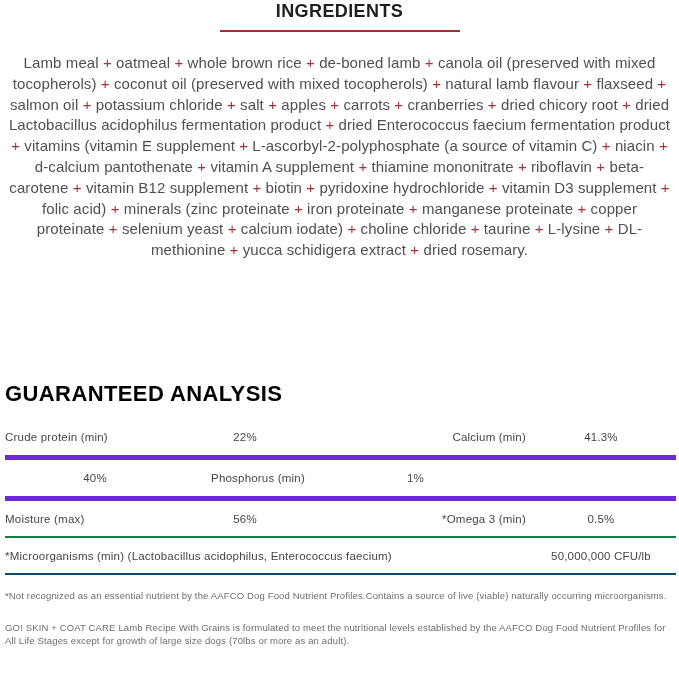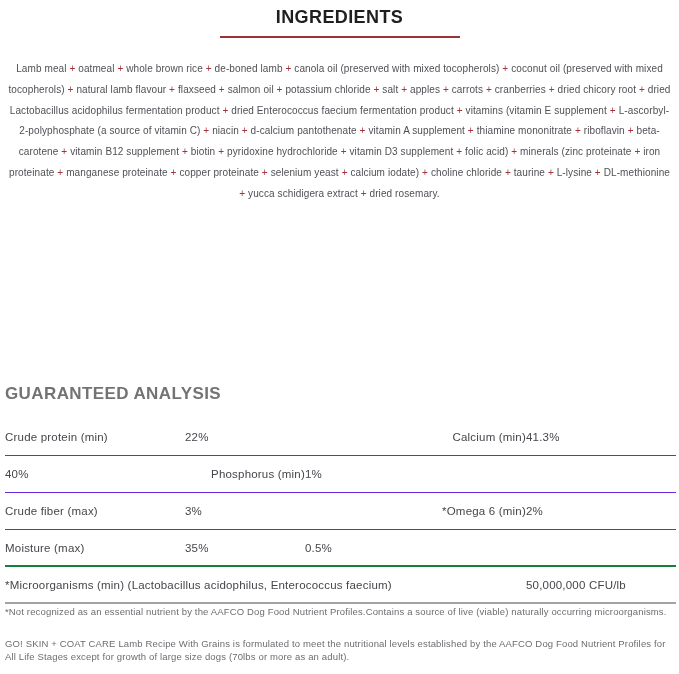--- a/index.html
+++ b/index.html
@@ -3,71 +3,71 @@
 <meta charset="utf-8">
 <style>
   html, body { margin: 0; padding: 0; background: #ffffff; }
   body {
     width: 679px; height: 674px;
     position: relative;
     font-family: "Liberation Sans", "DejaVu Sans", sans-serif;
     color: #514f55;
     overflow: hidden;
   }
-  .page-header { padding-top: 8px; }
+  .page-header { padding-top: 2px; }
   .ingredients-heading {
     margin: 0; text-align: center;
     font-size: 18px; line-height: 18px; font-weight: bold;
     letter-spacing: 0.4px; color: #1f1e21;
   }
   .heading-rule {
     width: 240px; height: 2px; margin: 10px auto 0 auto;
     background: var(--accent-red, #9c3136); border: none;
   }
   .ingredients-paragraph {
     margin: 21px 0 0 0; padding: 0 6px;
     text-align: center;
-    font-size: 10px; line-height: 20.8px;
+    font-size: 15px; line-height: 20.8px;
     color: #514f55; letter-spacing: 0.1px;
   }
   .ingredients-paragraph .plus { color: var(--plus-red, #a23338); }
   .analysis-section {
     position: absolute; top: 383px; left: 5px; right: 3px;
   }
   .analysis-heading {
-    margin: 0; font-size: 17px; line-height: 21px; font-weight: bold;
-    letter-spacing: 0.4px; color: #737373; text-align: left;
+    margin: 0; font-size: 22px; line-height: 21px; font-weight: bold;
+    letter-spacing: 0.4px; color: #000000; text-align: left;
   }
   .ga-table { margin-top: 15px; }
   .ga-row {
     display: grid;
     grid-template-columns: 180px 120px 1fr 150px;
     align-items: center;
     height: 36px;
-    border-bottom: 1px solid #6d28d9;
+    border-bottom: 5px solid #6d28d9;
     font-size: 11.5px; letter-spacing: 0.2px; color: #47454b;
   }
   .ga-row.last-main { border-bottom: 2px solid #15803d; height: 35px; }
   .ga-cell-label { text-align: left; }
   .ga-cell-label.right-col { padding-left: 20px; text-align: right; }
-  .ga-cell-value { text-align: left; }
+  .ga-cell-value { text-align: center; }
   .ga-footer-row {
     display: grid;
     grid-template-columns: 1fr 150px;
     align-items: center;
     height: 35px;
-    border-bottom: 2px solid #a3a3a3;
+    border-bottom: 2px solid #0c4a6e;
     font-size: 11.5px; letter-spacing: 0.2px; color: #47454b;
   }
   .footnote {
     margin: 0; padding: 0;
     font-size: 9.5px; line-height: 13px;
     color: #6e6c71; letter-spacing: 0.15px; text-align: left;
   }
-  .footnote.first { margin-top: 1px; }
+  .footnote.first { margin-top: 14px; }
   .footnote.second { margin-top: 19px; }
 </style>
 </head>
 <body>
 
 <header class="page-header">
   <h1 class="ingredients-heading">INGREDIENTS</h1>
   <div class="heading-rule"></div>
 </header>
 
@@ -84,30 +84,25 @@
       <div class="ga-cell-label right-col">Calcium (min)</div>
       <div class="ga-cell-value">41.3%</div>
     </div>
 
     <div class="ga-row">
       <div class="ga-cell-value">40%</div>
       <div class="ga-cell-label right-col">Phosphorus (min)</div>
       <div class="ga-cell-value">1%</div>
     </div>
 
-    <div class="ga-row">
-      <div class="ga-cell-label">Crude fiber (max)</div>
-      <div class="ga-cell-value">3%</div>
-      <div class="ga-cell-label right-col">*Omega 6 (min)</div>
-      <div class="ga-cell-value">2%</div>
-    </div>
 
     <div class="ga-row last-main">
       <div class="ga-cell-label">Moisture (max)</div>
-      <div class="ga-cell-value">35%</div>
+      <div class="ga-cell-value">56%</div>
+      <div class="ga-cell-label right-col">*Omega 3 (min)</div>
       <div class="ga-cell-value">0.5%</div>
     </div>
 
     <div class="ga-footer-row">
       <div class="ga-cell-label">*Microorganisms (min) (Lactobacillus acidophilus, Enterococcus faecium)</div>
       <div class="ga-cell-value">50,000,000 CFU/lb</div>
     </div>
 
   </div>
 

